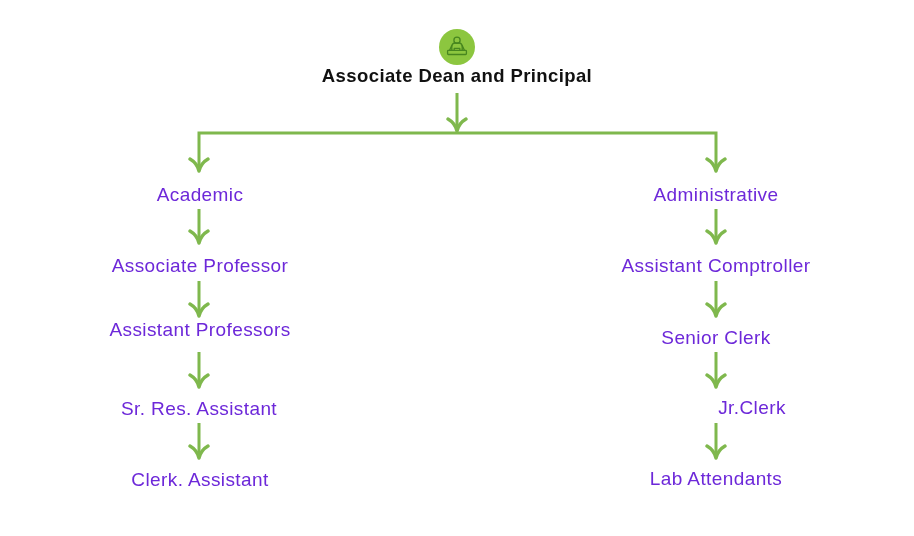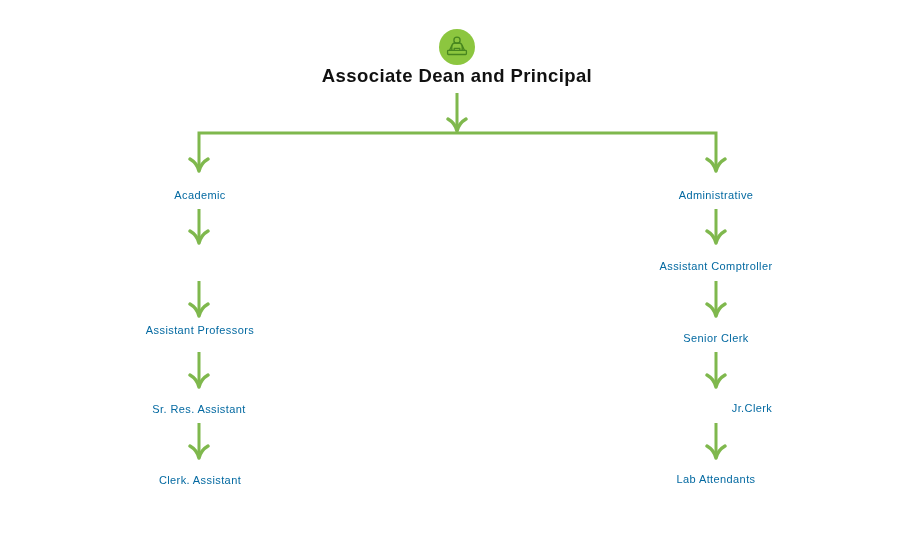--- a/index.html
+++ b/index.html
@@ -19,22 +19,22 @@
   }
   .root-icon-svg {
     position: absolute;
     left: 439px; top: 29px;
     width: 36px; height: 36px;
   }
   .node {
     position: absolute;
     transform: translate(-50%, -50%);
     white-space: nowrap;
-    color: #0369a1;
-    font-size: 11px;
+    color: #6d28d9;
+    font-size: 19px;
     font-weight: 500;
     letter-spacing: 0.4px;
     text-align: center;
   }
   .node.title {
     color: #111111;
     font-size: 18.5px;
     font-weight: 600;
     letter-spacing: 0.4px;
   }
@@ -71,20 +71,21 @@
       <path d="M12.8,21.3 V17.6 Q12.8,14.2 16.2,14 H19.8 Q23.2,14.2 23.2,17.6 V21.3"></path>
       <path d="M12.8,16.6 L10.6,21.3 M23.2,16.6 L25.4,21.3"></path>
       <path d="M15.2,21.3 V19.4 H20.8 V21.3"></path>
       <rect x="8.6" y="21.3" width="18.8" height="4.2" rx="0.8"></rect>
     </g>
   </svg>
 
   <div class="node title" style="left:457px; top:76px;">Associate Dean and Principal</div>
 
   <div class="node" style="left:200px; top:195px;">Academic</div>
+  <div class="node" style="left:200px; top:266px;">Associate Professor</div>
   <div class="node" style="left:200px; top:330px;">Assistant Professors</div>
   <div class="node" style="left:199px; top:409px;">Sr. Res. Assistant</div>
   <div class="node" style="left:200px; top:480px;">Clerk. Assistant</div>
 
   <div class="node" style="left:716px; top:195px;text-align:right;">Administrative</div>
   <div class="node" style="left:716px; top:266px;">Assistant Comptroller</div>
   <div class="node" style="left:716px; top:338px;">Senior Clerk</div>
   <div class="node" style="left:716px; top:408px;margin-left:36px;">Jr.Clerk</div>
   <div class="node" style="left:716px; top:479px;text-align:center;">Lab Attendants</div>
 

